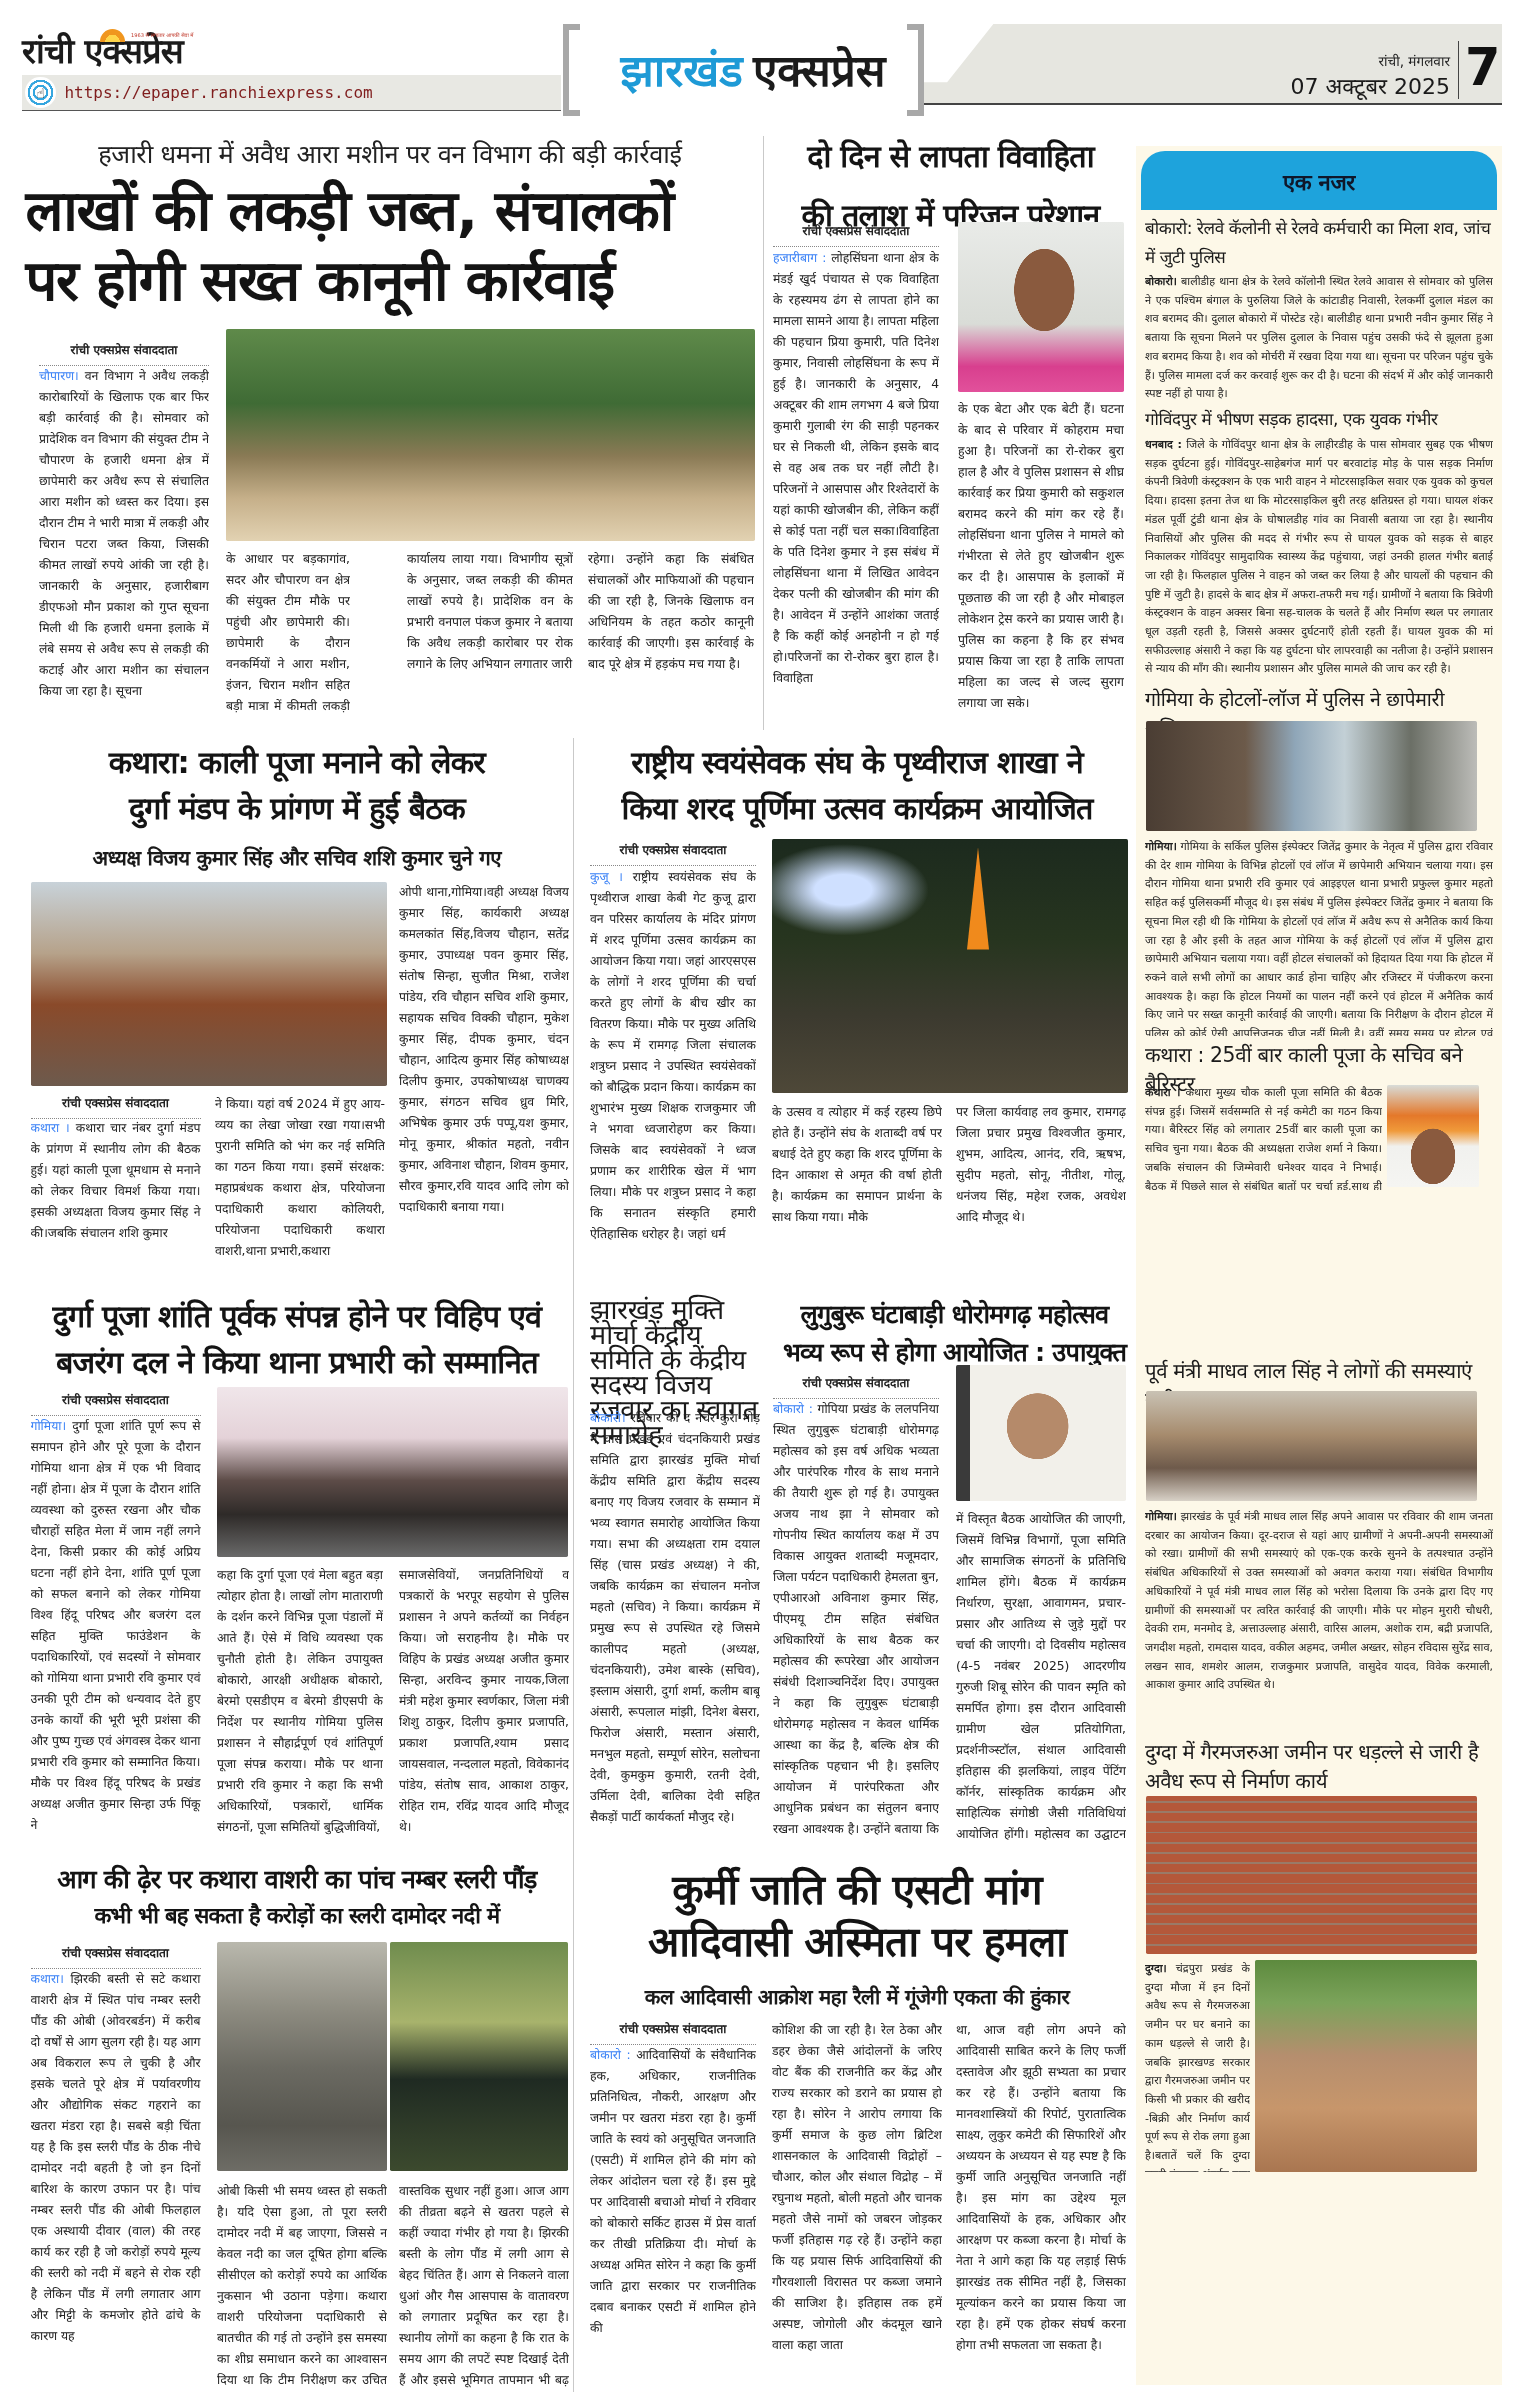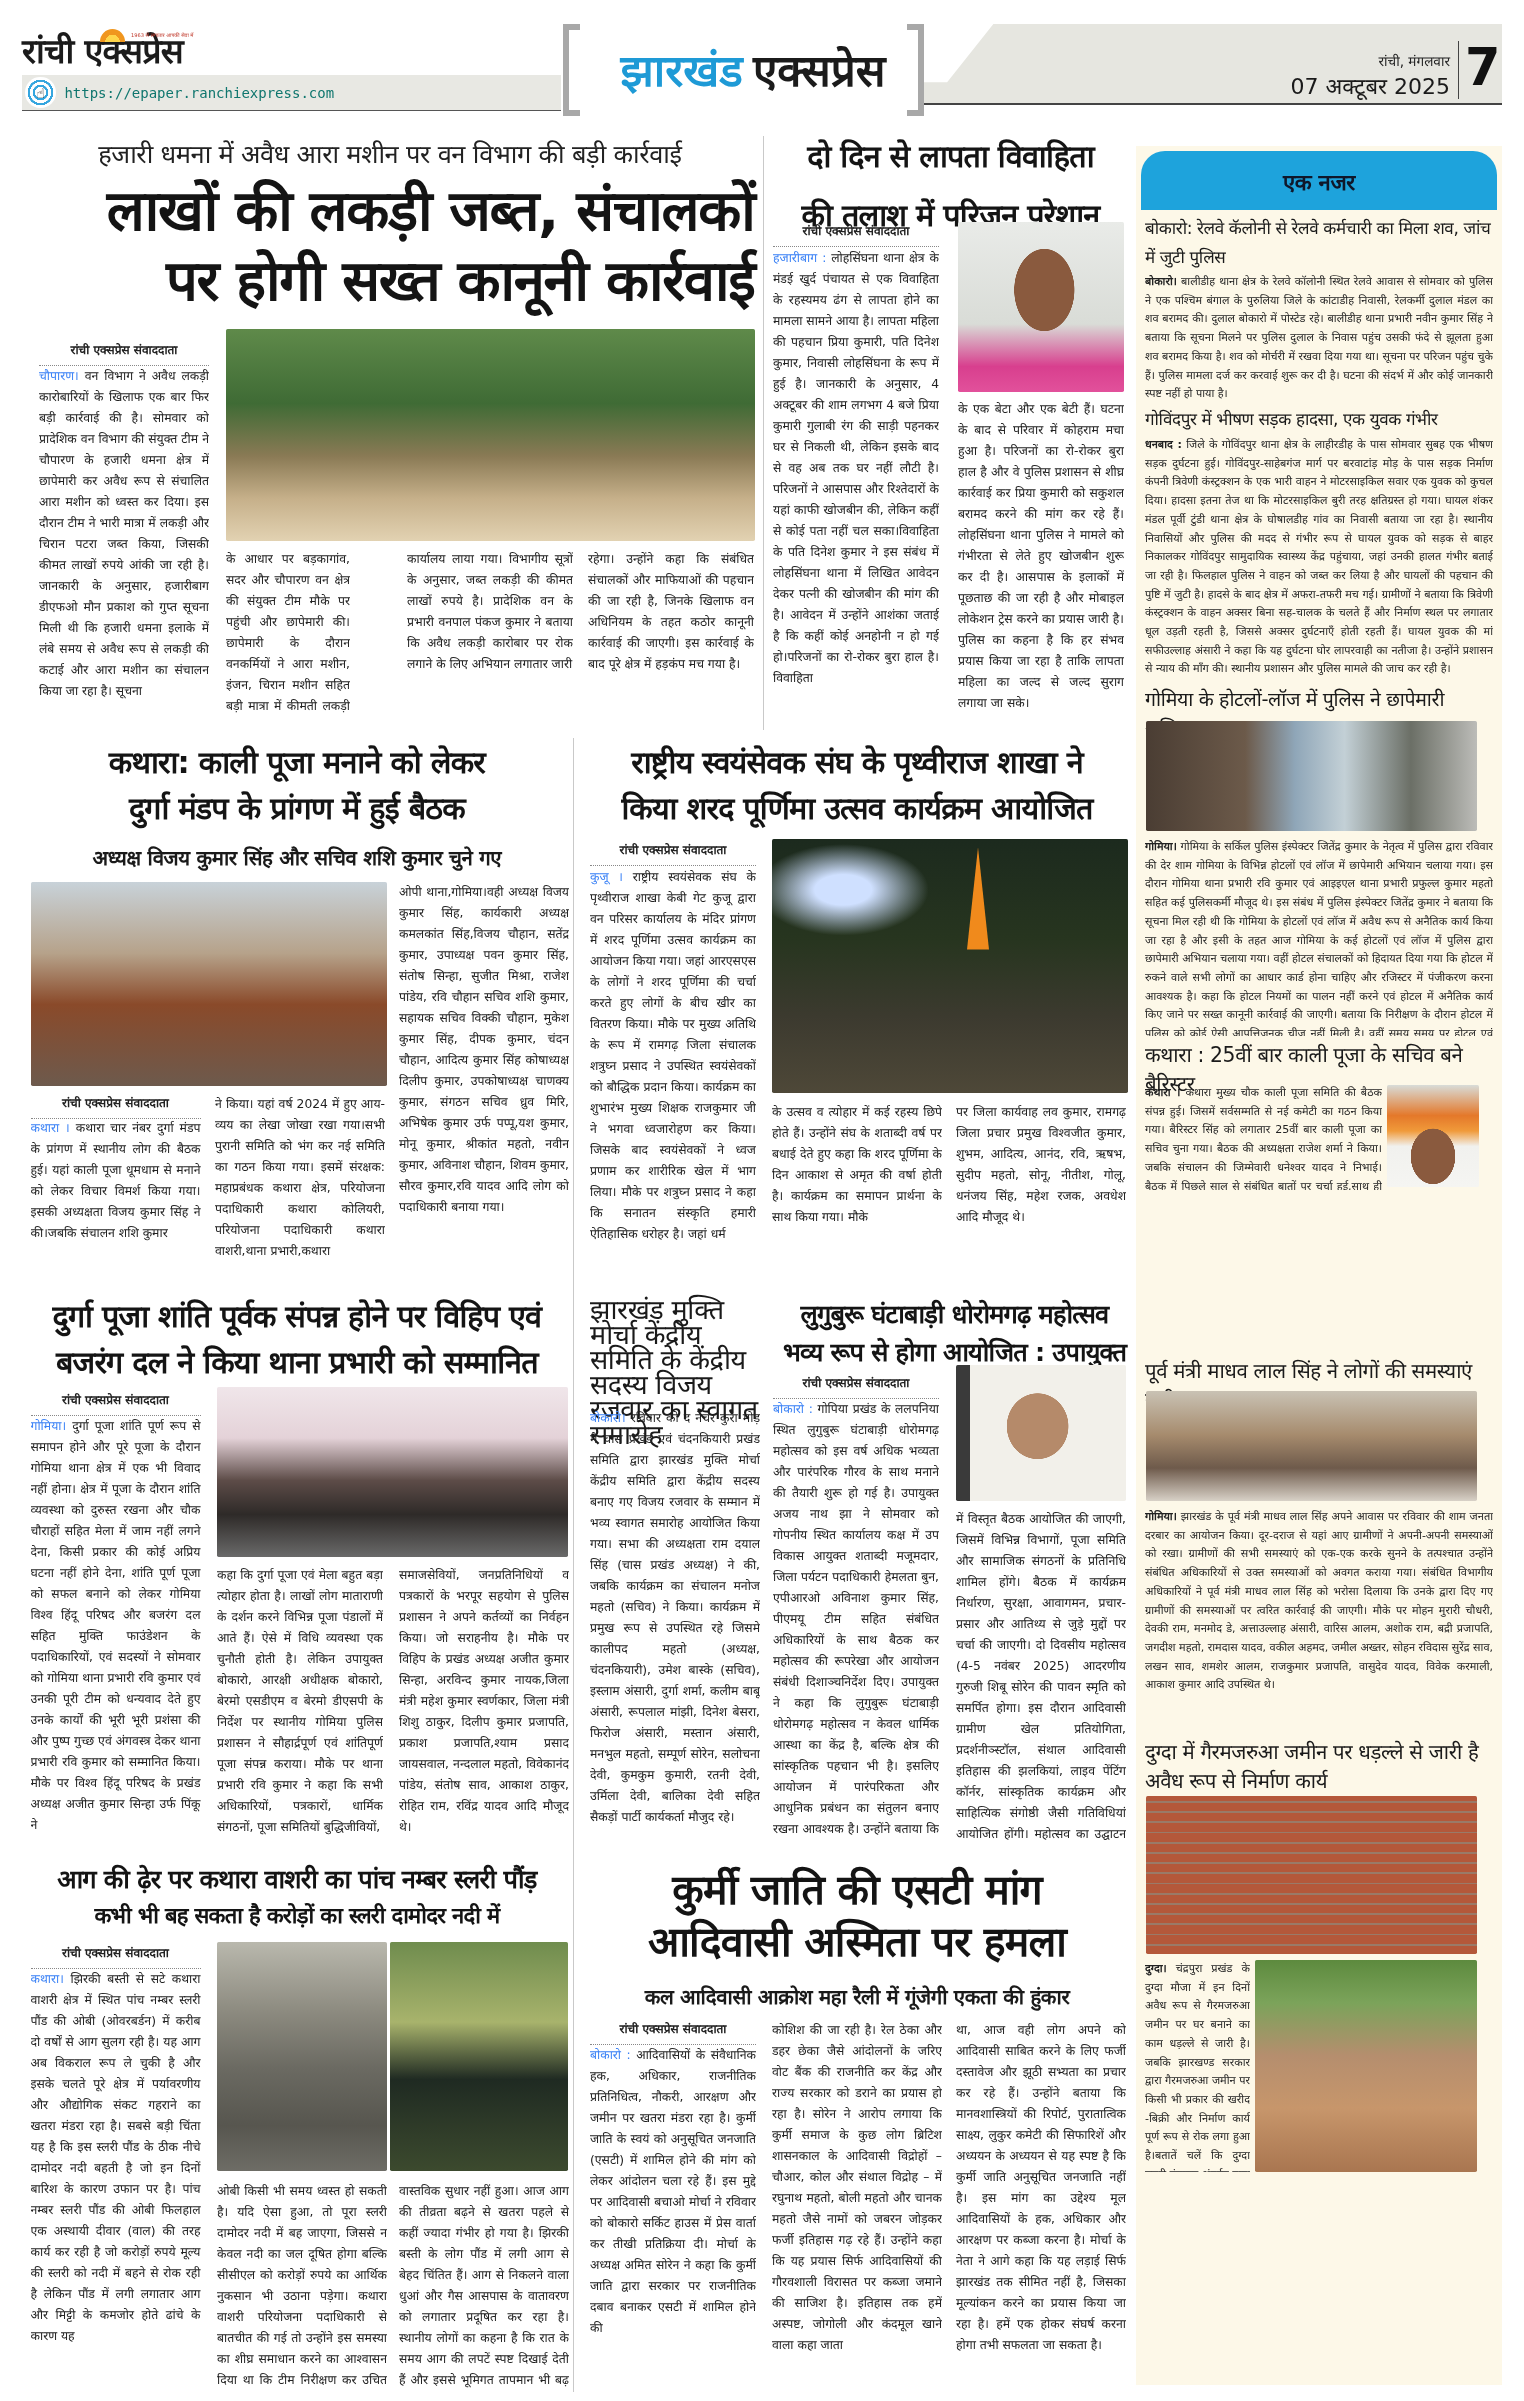--- a/index.html
+++ b/index.html
@@ -7,37 +7,37 @@
   body { position: relative; font-family: "DejaVu Sans", "Liberation Sans", sans-serif; color: #1a1a1a; }
   .abs { position: absolute; }
 
   
   .logo { left: 22px; top: 27px; width: 288px; height: 49px; }
   .logo-text { font-family: "DejaVu Sans", sans-serif; font-weight: 900; font-size: 34px; line-height: 49px; color: #1b1b1b; letter-spacing: -0.8px; }
   .logo-sun { position: absolute; left: 78px; top: 1.7px; width: 25.4px; height: 13.6px; border-radius: 13.6px 13.6px 0 0; background: radial-gradient(circle at 50% 100%, #ffd54a 0 40%, #f0961e 41% 100%); }
   .logo-tag { position: absolute; left: 109px; top: 5.1px; font-size: 5.1px; color: #c0392b; }
   .url-bar { left: 22px; top: 75px; width: 539px; height: 36px; background: #e8e8e3; border-bottom: 1.7px solid #555; display: flex; align-items: center; }
   .url-icon { width: 30.5px; height: 30.5px; margin-left: 3.4px; border-radius: 50%; background: radial-gradient(circle, #ffffff 0 25%, #35a6df 26% 35%, #ffffff 36% 48%, #35a6df 49% 58%, #ffffff 59%); display:flex; align-items:center; justify-content:center; font-size: 13.6px; }
-  .url-text { margin-left: 8.5px; font-family: "DejaVu Sans Mono", monospace; font-size: 14px; color: #0f766e; }
+  .url-text { margin-left: 8.5px; font-family: "DejaVu Sans Mono", monospace; font-size: 16px; color: #7f1d1d; }
 
   .brand-bracket-l { left: 563px; top: 24px; width: 17px; height: 92px; border: 6.8px solid #a8a8a8; border-right: none; }
   .brand-bracket-r { left: 907px; top: 24px; width: 17px; height: 92px; border: 6.8px solid #a8a8a8; border-left: none; }
   .brand { left: 590px; top: 30.5px; width: 314px; height: 76px; display: flex; align-items: center; justify-content: center; gap: 10.2px; }
   .brand-a { font-weight: 900; font-size: 44px; color: #1e9ad6; margin-left: 12px; }
   .brand-b { font-weight: 900; font-size: 44px; color: #1b1b1b; }
 
   .dateblock { left: 924px; top: 24px; width: 578px; height: 81px; background: #e6e6e0; clip-path: polygon(12% 0, 100% 0, 100% 100%, 0 100%, 0 72%, 4% 72%); border-bottom: 2.5px solid #444; }
   .date-city { left: 1272px; top: 51px; width: 178px; text-align: right; font-size: 13.6px; color: #222; }
   .date-main { left: 1187px; top: 70px; width: 263px; text-align: right; font-size: 22px; color: #1a1a1a; }
   .date-sep { left: 1458px; top: 41px; width: 0.8px; height: 58px; background: #444; }
   .page-no { left: 1465px; top: 37px; width: 34px; font-size: 51px; font-weight: 900; color: #111; line-height: 61px; }
 
   
   .kicker { font-size: 25.4px; color: #222; text-align: center; letter-spacing: -0.4px; }
-  .head-xl { font-weight: 900; font-size: 56px; line-height: 66px; text-align: right; color: #141414; letter-spacing: -1.3px; }
+  .head-xl { font-weight: 900; font-size: 56px; line-height: 66px; text-align: left; color: #141414; letter-spacing: -1.3px; }
   .head-l { font-weight: 900; font-size: 34px; line-height: 44px; text-align: center; color: #141414; letter-spacing: -0.8px; }
   .head-m { font-weight: 900; font-size: 30.5px; line-height: 39px; text-align: center; color: #141414; letter-spacing: -0.8px; }
   .head-s { font-weight: 800; font-size: 20.4px; line-height: 27px; text-align: center; color: #1a1a1a; letter-spacing: -0.4px; }
   .head-side { font-size: 17px; line-height: 29px; color: #1a1a1a; letter-spacing: -0.4px; }
   .byline { font-size: 12px; font-weight: 700; color: #222; text-align: center; padding-bottom: 6.8px; border-bottom: 0.8px dotted #888; }
   .body { font-size: 12.3px; line-height: 21px; color: #222; text-align: justify; overflow: hidden; }
   .body b { font-weight: 400; color: #3b82f6; }
   .body-sm { font-size: 11px; line-height: 18.7px; color: #222; text-align: justify; overflow: hidden; }
   .body-sm b { font-weight: 800; }
 

